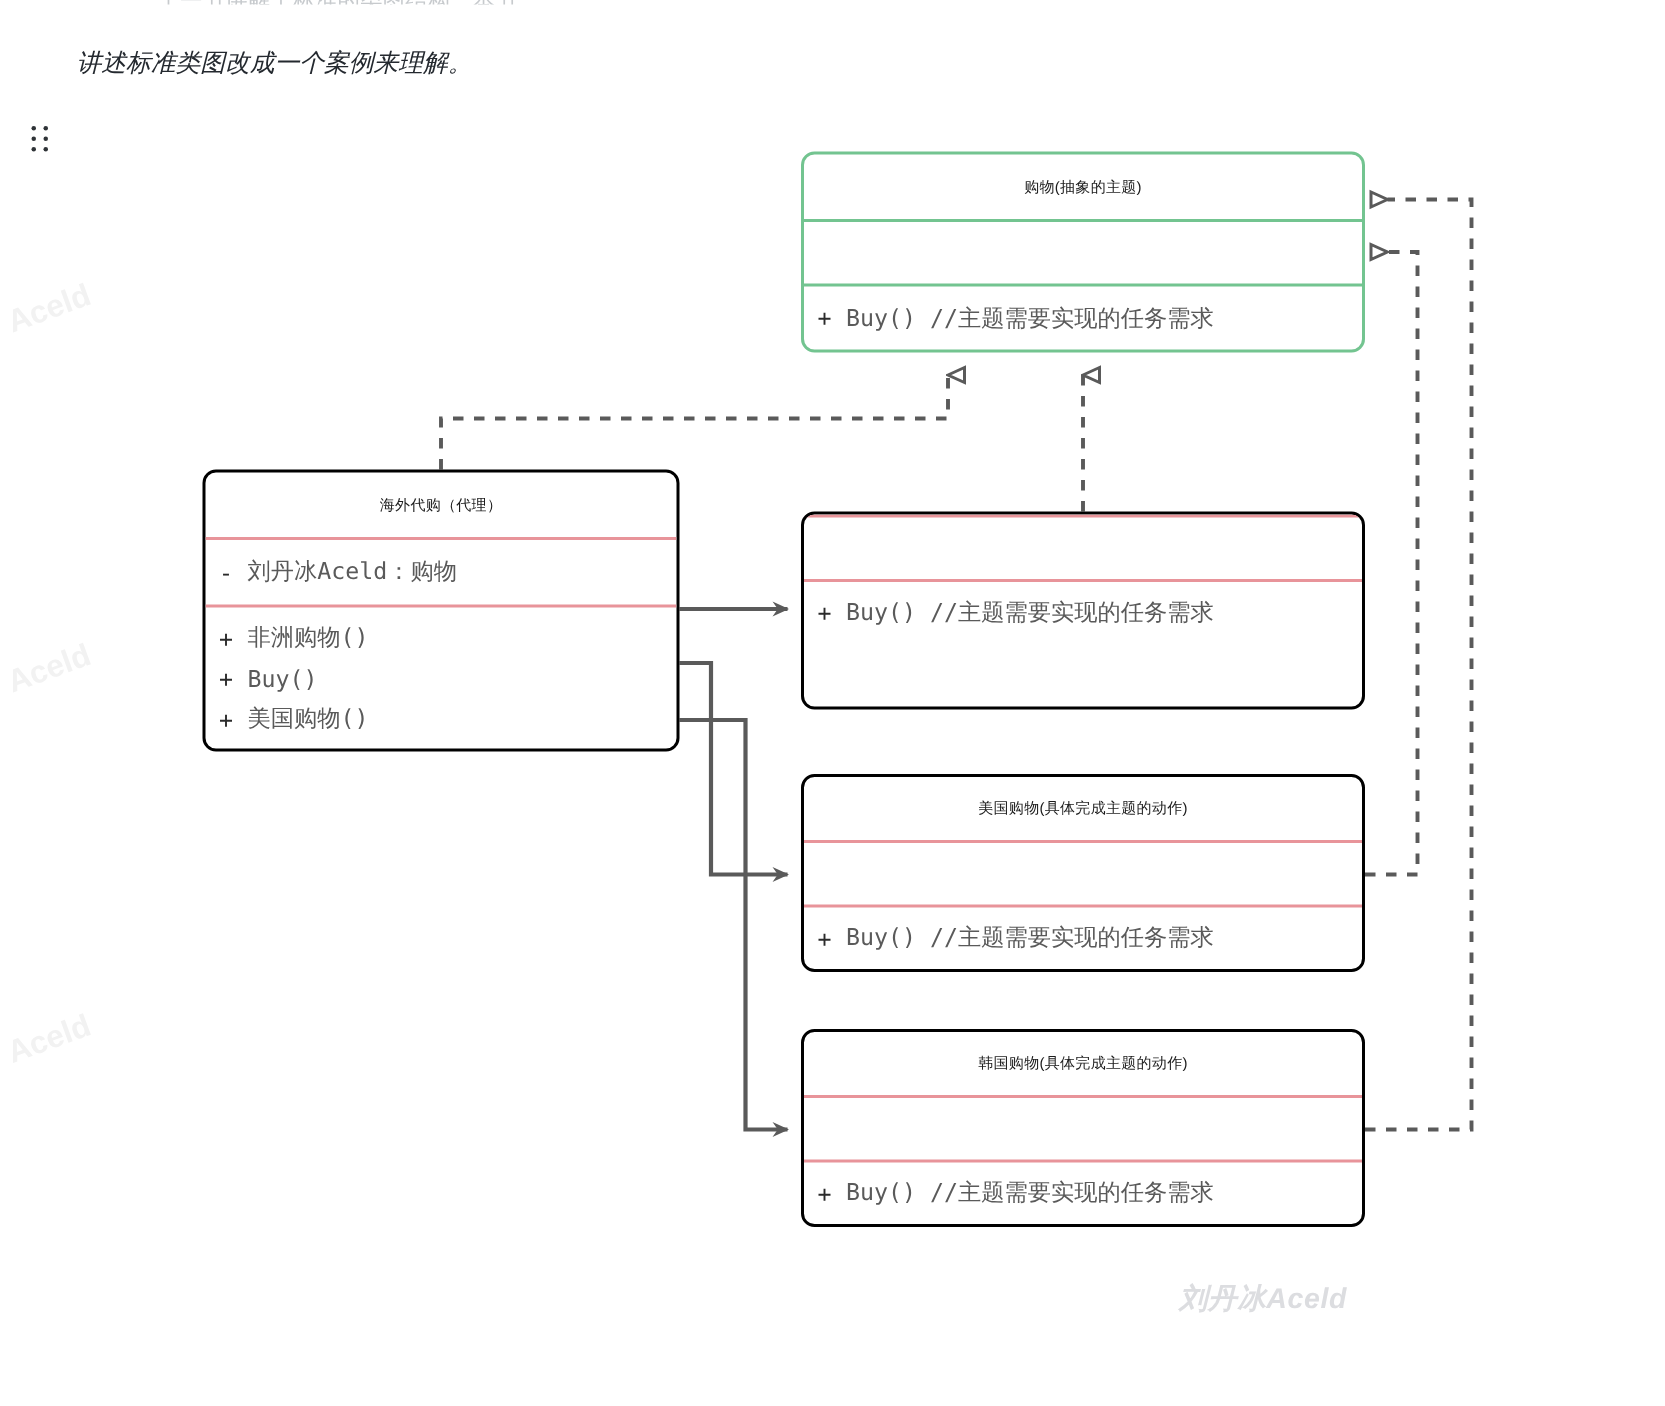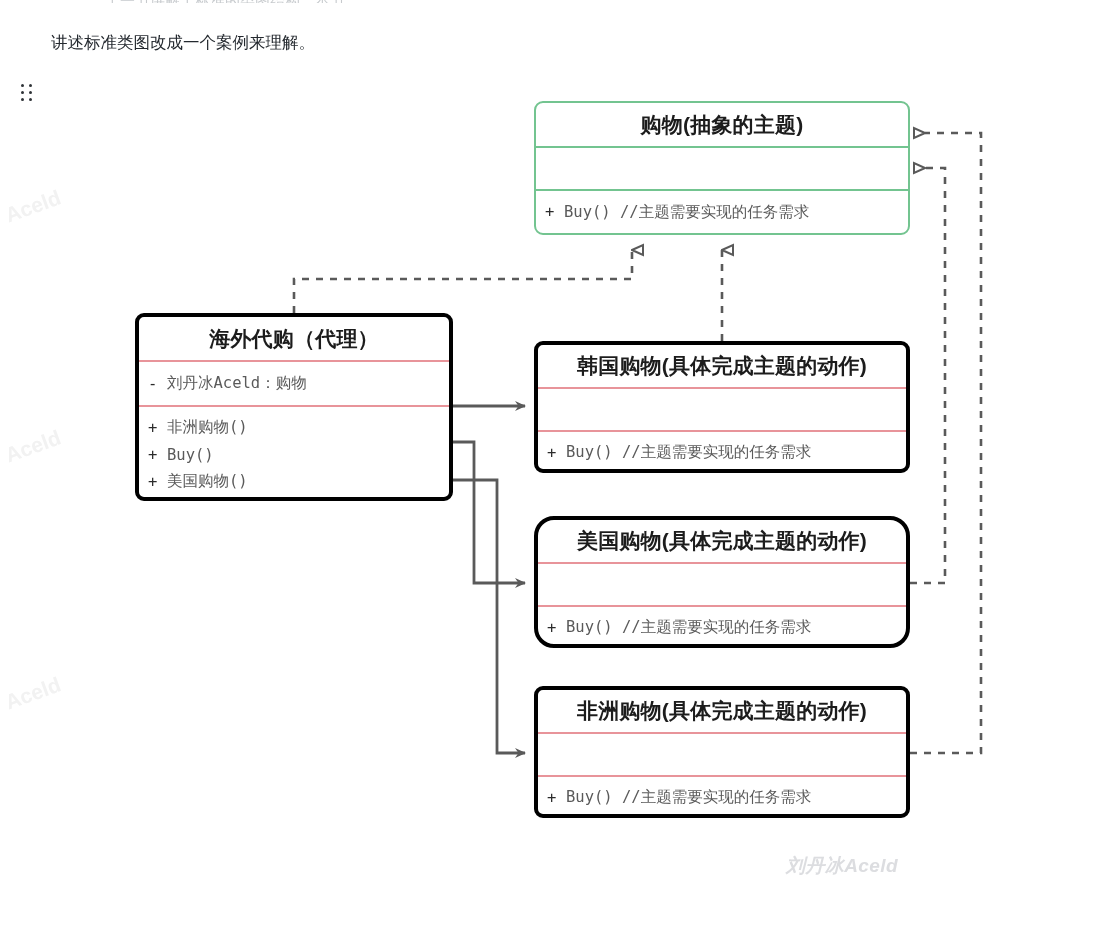--- a/index.html
+++ b/index.html
@@ -30,20 +30,21 @@
   }
 
   
   .intro {
     position: absolute;
     left: 51px; top: 30px;
     font-size: 16.5px;
     color: #24292f;
     line-height: 24px;
     white-space: nowrap;
+    font-style: italic;
   }
 
   
   .drag-handle {
     position: absolute;
     left: 21px; top: 84px;
     width: 13px; height: 20px;
     display: grid;
     grid-template-columns: repeat(2, 5px);
     grid-template-rows: repeat(3, 5px);
@@ -80,27 +81,27 @@
   }
 
   
   .uml-box {
     position: absolute;
     background: #ffffff;
     border-radius: 9px;
     overflow: hidden;
   }
   .uml-box.green { border: 2px solid #73c490; }
-  .uml-box.red   { border: 4px solid #000000; }
+  .uml-box.red   { border: 2px solid #000000; }
 
   .uml-title {
     text-align: center;
-    font-weight: 700;
+    font-weight: 400;
     color: #1c1c1c;
-    font-size: 21px;
+    font-size: 10px;
     letter-spacing: .2px;
     display: flex;
     align-items: center;
     justify-content: center;
   }
   .uml-sep-green { border-top: 2px solid #73c490; }
   .uml-sep-red   { border-top: 2px solid #e8949a; }
 
   .uml-row {
     display: flex;
@@ -205,47 +206,46 @@
         <span>Buy()</span>
       </div>
       <div class="uml-row" style="height:27px;">
         <span class="sym">+</span>
         <span>美国购物()</span>
       </div>
     </div>
   </div>
 
   <div class="uml-box red" style="left:534px; top:341px; width:376px; height:132px;">
+    <div class="uml-compartment uml-sep-red" style="height:43px;"></div>
+    <div class="uml-compartment uml-sep-red" style="height:43px;">
+      <div class="uml-row" style="height:100%;">
+        <span class="sym">+</span>
+        <span>Buy() //主题需要实现的任务需求</span>
+      </div>
+    </div>
+  </div>
+
+  <div class="uml-box red" style="left:534px; top:516px; width:376px; height:132px;">
+    <div class="uml-title" style="height:42px;">美国购物(具体完成主题的动作)</div>
+    <div class="uml-compartment uml-sep-red" style="height:43px;"></div>
+    <div class="uml-compartment uml-sep-red" style="height:43px;">
+      <div class="uml-row" style="height:100%;">
+        <span class="sym">+</span>
+        <span>Buy() //主题需要实现的任务需求</span>
+      </div>
+    </div>
+  </div>
+
+  <div class="uml-box red" style="left:534px; top:686px; width:376px; height:132px;">
     <div class="uml-title" style="height:42px;">韩国购物(具体完成主题的动作)</div>
     <div class="uml-compartment uml-sep-red" style="height:43px;"></div>
     <div class="uml-compartment uml-sep-red" style="height:43px;">
       <div class="uml-row" style="height:100%;">
         <span class="sym">+</span>
         <span>Buy() //主题需要实现的任务需求</span>
       </div>
     </div>
   </div>
 
-  <div class="uml-box red" style="left:534px; top:516px; width:376px; height:132px;border-radius:20px;">
-    <div class="uml-title" style="height:42px;">美国购物(具体完成主题的动作)</div>
-    <div class="uml-compartment uml-sep-red" style="height:43px;"></div>
-    <div class="uml-compartment uml-sep-red" style="height:43px;">
-      <div class="uml-row" style="height:100%;">
-        <span class="sym">+</span>
-        <span>Buy() //主题需要实现的任务需求</span>
-      </div>
-    </div>
-  </div>
-
-  <div class="uml-box red" style="left:534px; top:686px; width:376px; height:132px;">
-    <div class="uml-title" style="height:42px;">非洲购物(具体完成主题的动作)</div>
-    <div class="uml-compartment uml-sep-red" style="height:43px;"></div>
-    <div class="uml-compartment uml-sep-red" style="height:43px;">
-      <div class="uml-row" style="height:100%;">
-        <span class="sym">+</span>
-        <span>Buy() //主题需要实现的任务需求</span>
-      </div>
-    </div>
-  </div>
-
   <div class="wm-main">刘丹冰Aceld</div>
 
 </div>
 
 </body></html>

